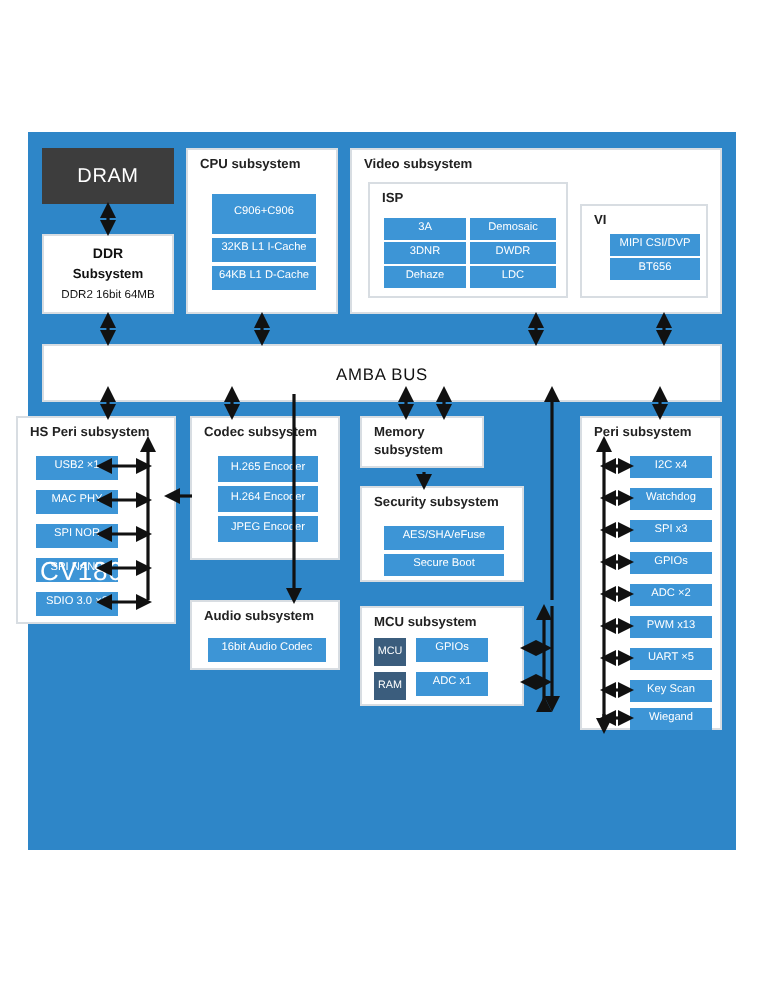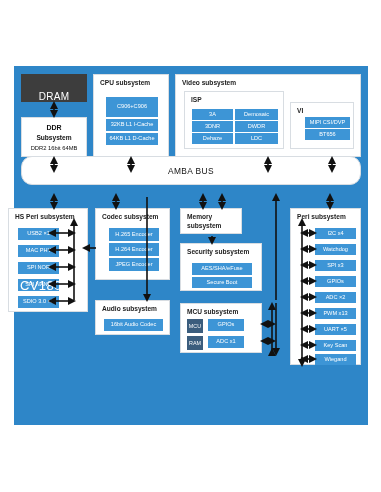--- a/index.html
+++ b/index.html
@@ -34,21 +34,21 @@
     box-sizing:border-box;text-align:center;line-height:1;
   }
   .dchip{
     position:absolute;background:#3b5d7d;color:#ffffff;font-size:5.4px;
     display:flex;align-items:center;justify-content:center;box-sizing:border-box;
   }
 
   
   .dram{
     position:absolute;background:#3d3d3d;color:#ffffff;
-    display:flex;align-items:flex-end;justify-content:center;
+    display:flex;align-items:center;justify-content:center;
     font-size:10px;letter-spacing:.3px;
   }
   .ddr-t1{position:absolute;width:100%;text-align:center;font-size:7px;color:#111;font-weight:bold;}
   .ddr-t2{position:absolute;width:100%;text-align:center;font-size:6.6px;color:#111;font-weight:bold;}
   .ddr-t3{position:absolute;width:100%;text-align:center;font-size:5.8px;color:#111;}
 
   
   .amba{
     position:absolute;background:#ffffff;border:1px solid #d8dde2;
     display:flex;align-items:center;justify-content:center;
@@ -97,21 +97,21 @@
       <div class="bchip" style="left:50px;top:41px;width:43px;height:11px;">LDC</div>
     </div>
 
     <div class="wbox" style="left:114px;top:27px;width:64px;height:47px;">
       <div class="hdr">VI</div>
       <div class="bchip" style="left:14px;top:14px;width:45px;height:11px;">MIPI CSI/DVP</div>
       <div class="bchip" style="left:14px;top:26px;width:45px;height:11px;">BT656</div>
     </div>
   </div>
 
-  <div class="amba" style="left:21px;top:156px;width:340px;height:29px;border-radius:11px;">
+  <div class="amba" style="left:21px;top:172px;width:340px;height:29px;">
     <span>AMBA BUS</span>
   </div>
 
   <div class="wbox" style="left:8px;top:208px;width:80px;height:104px;">
     <div class="hdr">HS Peri subsystem</div>
     <div class="bchip" style="left:9px;top:19px;width:41px;height:12px;">USB2 ×1</div>
     <div class="bchip" style="left:9px;top:36px;width:41px;height:12px;">MAC PHY</div>
     <div class="bchip" style="left:9px;top:53px;width:41px;height:12px;">SPI NOR</div>
     <div class="bchip" style="left:9px;top:70px;width:41px;height:12px;">SPI NAND</div>
     <div class="bchip" style="left:9px;top:87px;width:41px;height:12px;">SDIO 3.0 ×2</div>

